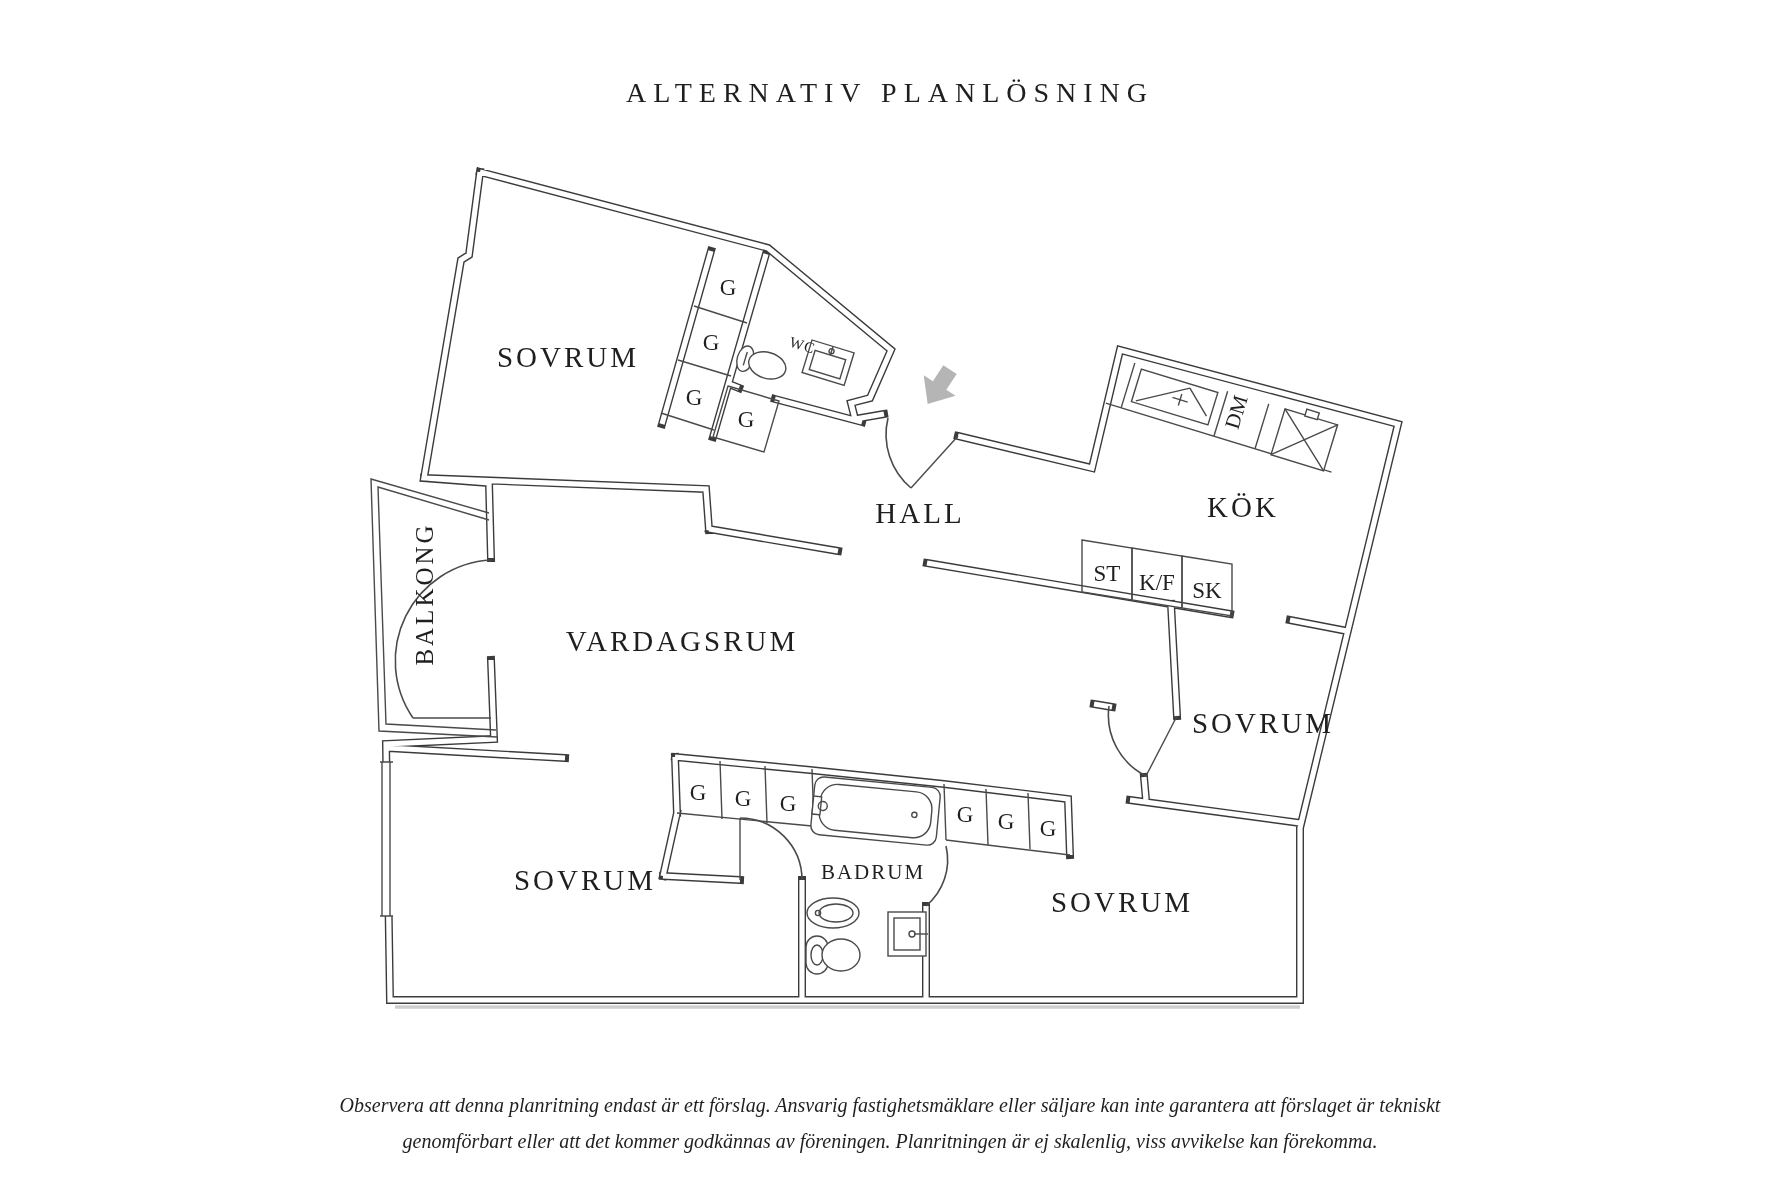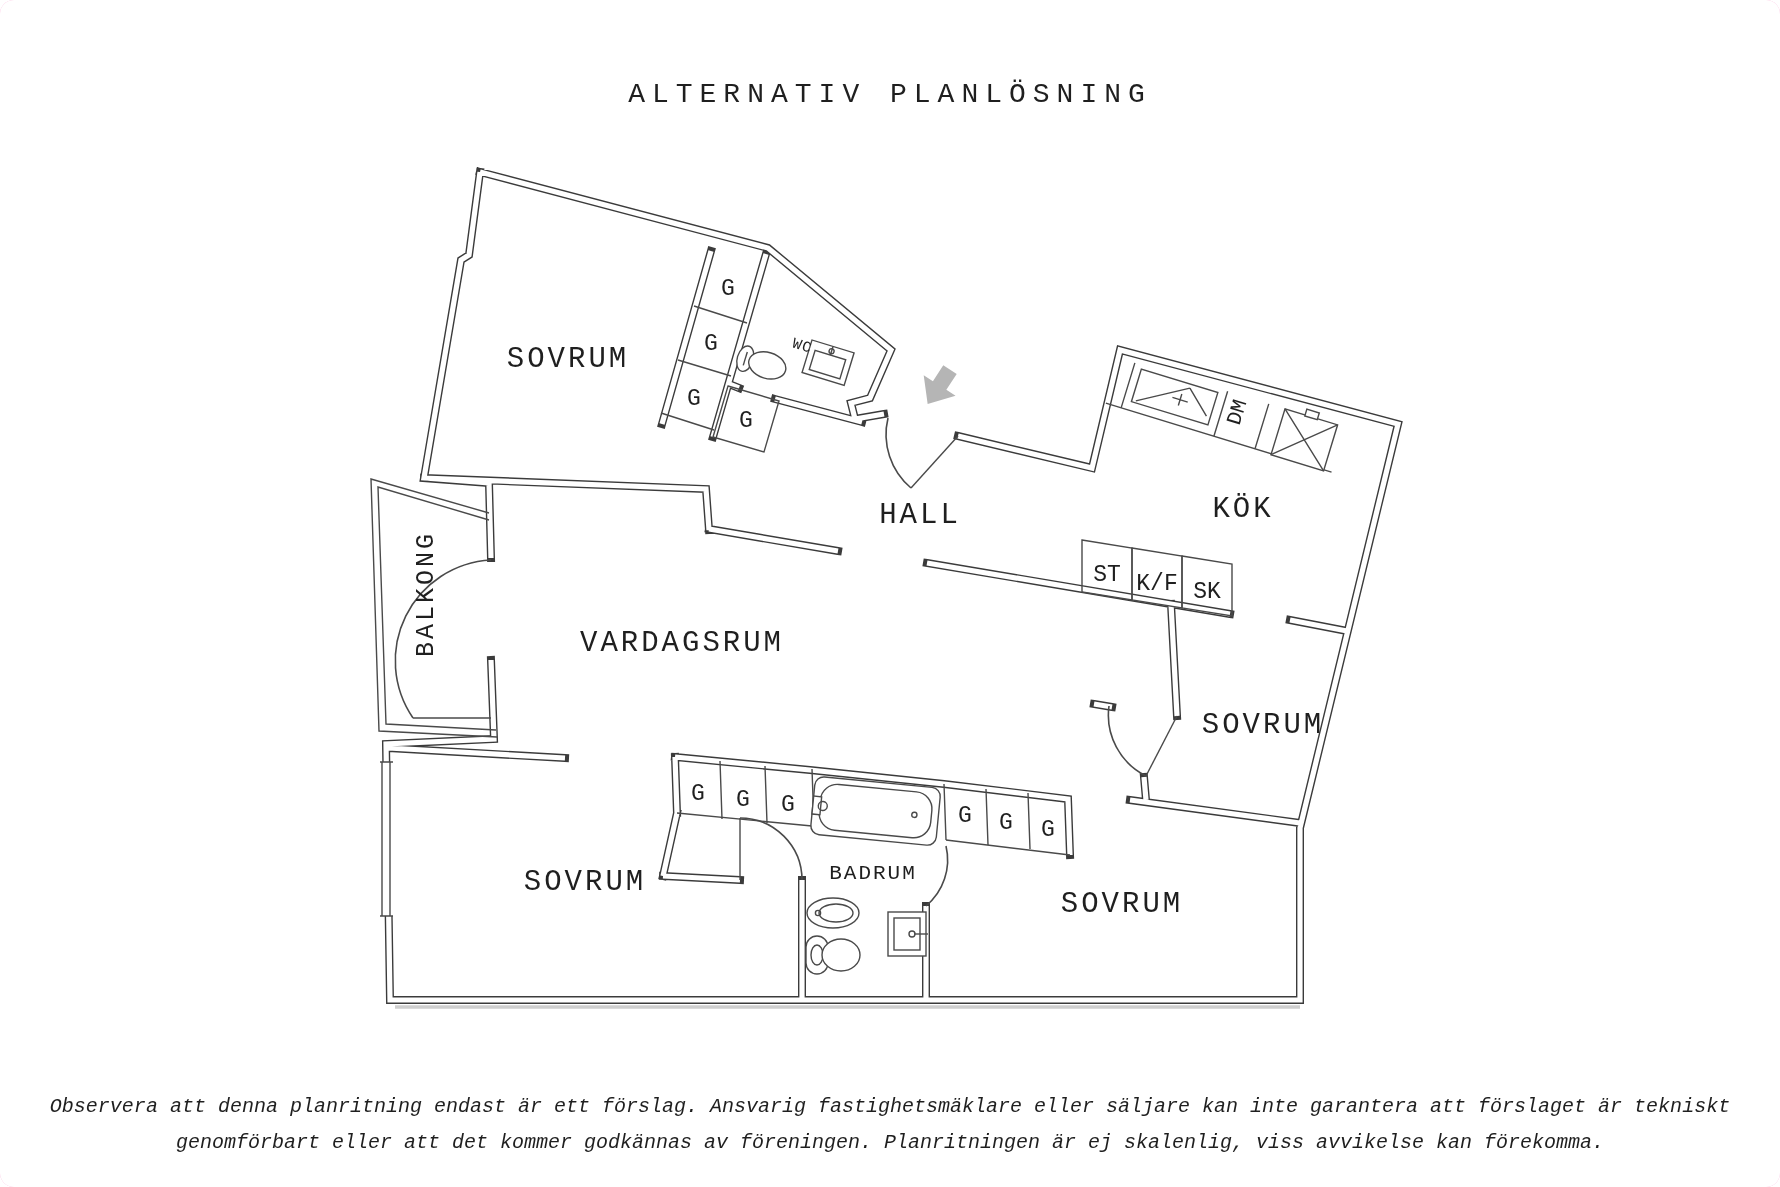--- a/index.html
+++ b/index.html
@@ -1,17 +1,17 @@
 <!DOCTYPE html>
 <html><head>
 <meta charset="utf-8">
 <style>
   html,body{margin:0;padding:0;background:#ffffff;}
   .page{width:1780px;height:1187px;position:relative;background:#f9a8d4;overflow:hidden;
-        font-family:Liberation Mono, monospace;border-radius:14px;}
+        font-family:Liberation Serif, serif;}
   svg{display:block;}
   text{fill:#1f1f1f;}
   .room-label{font-size:29px;letter-spacing:3px;}
   .small-label{font-size:23px;}
   .tiny-label{font-size:15px;letter-spacing:1px;}
   .badrum-label{font-size:21px;letter-spacing:2px;}
   .balkong-label{font-size:25px;letter-spacing:3px;}
   .dm-label{font-size:21px;}
   .title-text{font-size:28px;letter-spacing:7px;}
   .footer-text{font-size:20px;font-style:italic;}

